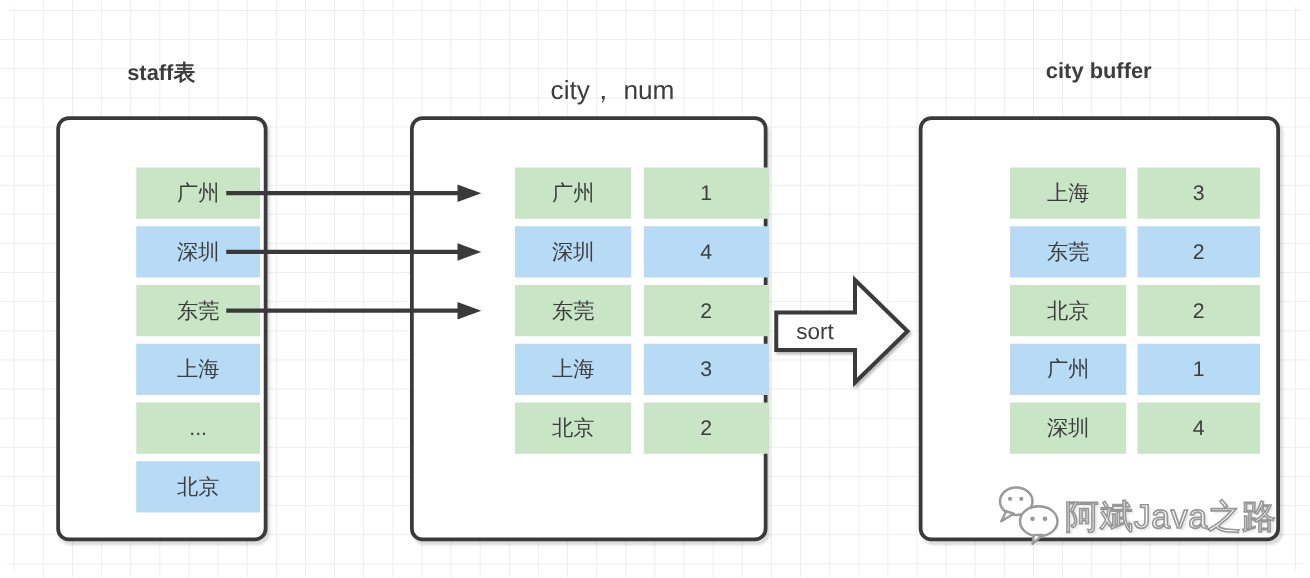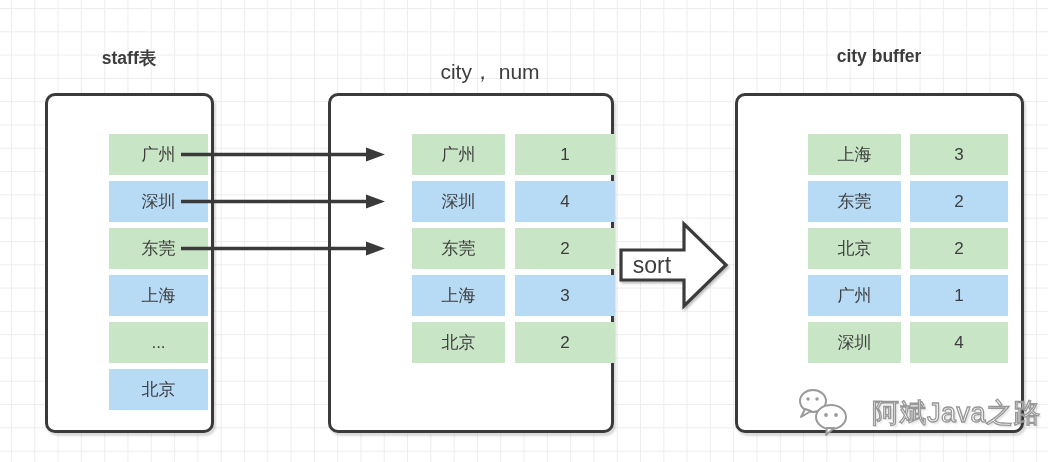--- a/index.html
+++ b/index.html
@@ -11,20 +11,21 @@
     position:relative;
     width:1048px;height:462px;
     overflow:hidden;
     background-color:#ffffff;
     background-image:
       linear-gradient(to right, var(--grid) 1px, transparent 1px),
       linear-gradient(to bottom, var(--grid) 1px, transparent 1px);
     background-size:23.3px 23.3px;
     background-position:11px 8px;
     color:var(--text);
+    border-radius:28px;
   }
   .title{
     position:absolute;
     font-weight:bold;
     font-size:17.5px;
     text-align:center;
     color:var(--text);
   }
   .subtitle{
     position:absolute;
@@ -56,28 +57,27 @@
   .g{background:var(--green);}
   .b{background:var(--blue);}
   .arrow-layer{
     position:absolute;left:0;top:0;
     pointer-events:none;
   }
   .sort-label{
     position:absolute;
     left:616px;top:250px;width:72px;height:18px;
     line-height:30px;text-align:center;
-    font-size:23px;color:var(--text);
+    font-size:18px;color:var(--text);
   }
   .watermark{
     position:absolute;
     left:796px;top:388px;
     display:flex;align-items:center;
     z-index:5;
-    gap:20px;
   }
   .watermark-text{
     font-size:27px;
     line-height:44px;
     color:#ffffff;
     -webkit-text-stroke:1.3px var(--wm);
     text-shadow:2px 2px 2px rgba(0,0,0,0.12);
     letter-spacing:0.5px;
     white-space:nowrap;
   }

